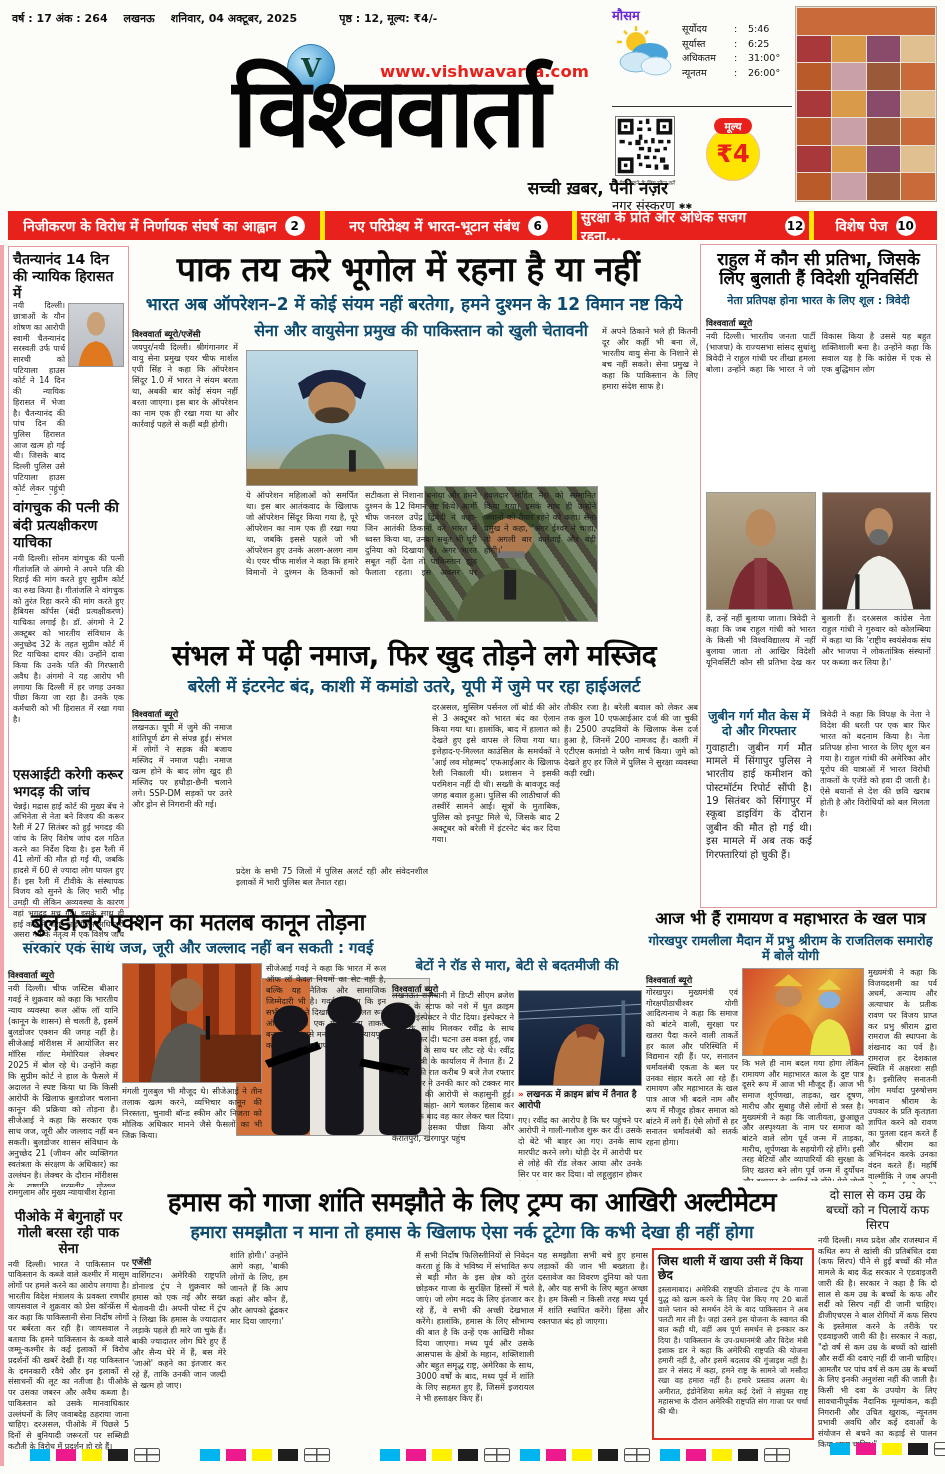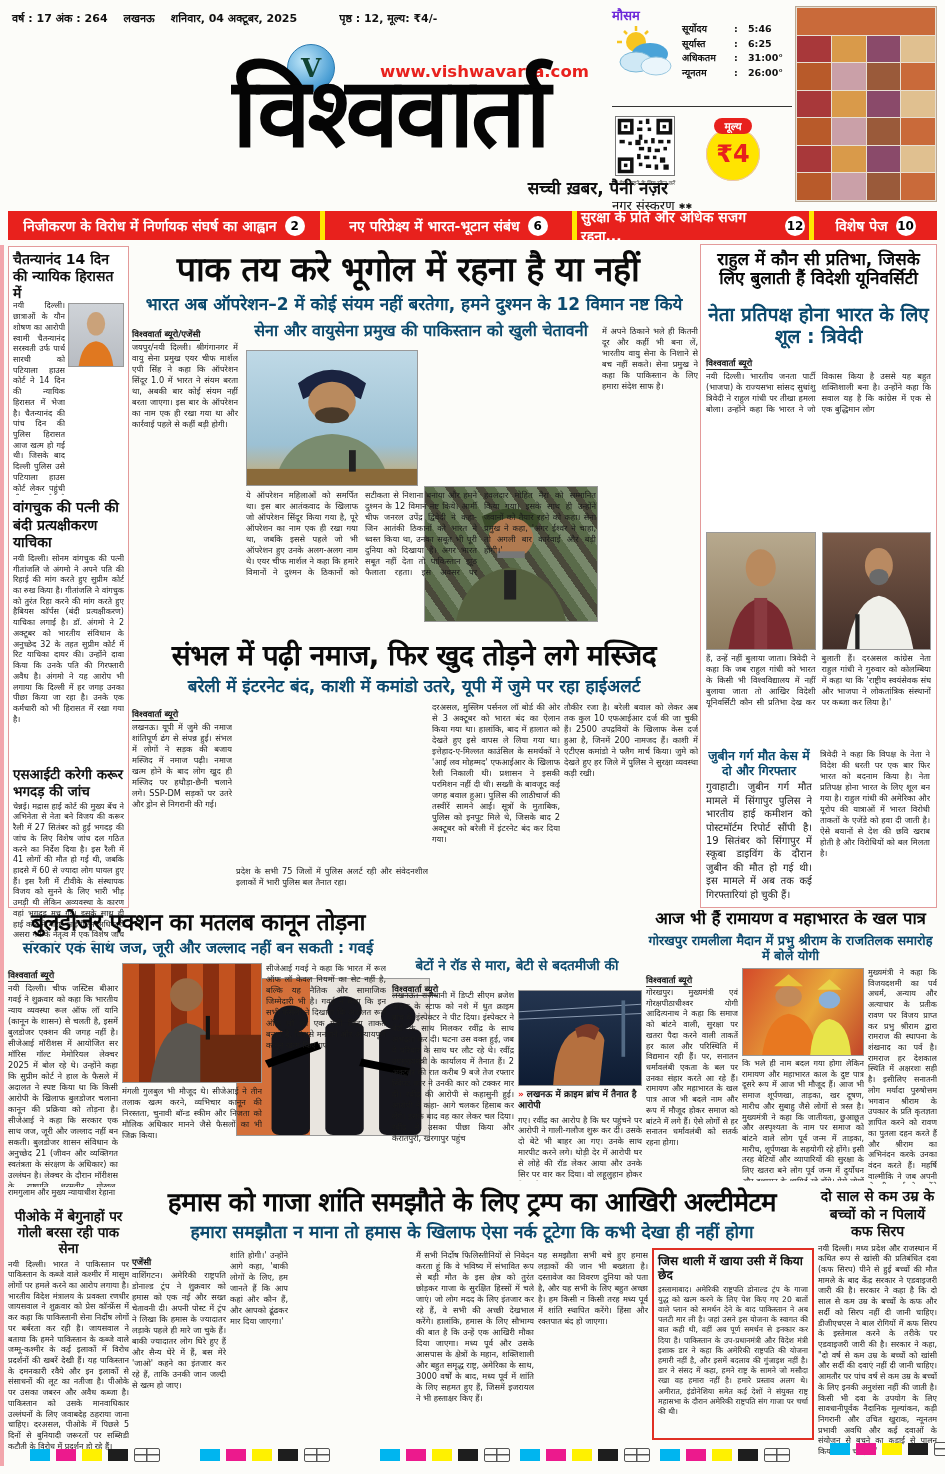--- a/index.html
+++ b/index.html
@@ -9,21 +9,21 @@
   .sh{font-weight:700;color:#0c4a6e;line-height:1.18;text-align:center}
   .bd{font-size:8.2px;line-height:1.34;text-align:justify;color:#1a1a1a;overflow:hidden}
   .by{font-weight:700;font-size:8.6px;border-bottom:1px solid #333;display:inline-block;margin-bottom:1px}
   .box{border:1.5px solid #e39a9a;background:#fff;box-sizing:border-box}
   .pic{position:relative;overflow:hidden;border:1px solid #999}
   .pic svg{position:absolute;left:0;bottom:0;width:100%;height:100%}
   .ticker{display:flex;align-items:stretch;background:#e8211d;color:#fff}
   .titem{flex:0 0 auto;display:flex;align-items:center;justify-content:center;gap:8px;font-weight:700;font-size:14px;padding:0 4px;box-sizing:border-box}
   .tsep{width:5px;background:#ffe800}
   .pnum{background:#fff;color:#000;border-radius:50%;min-width:20px;height:20px;display:flex;align-items:center;justify-content:center;font-size:12px;font-weight:700}
-  .wrow{display:flex;font-size:9.5px;font-weight:700;line-height:1.55}
+  .wrow{display:flex;font-size:9.5px;font-weight:400;line-height:1.55}
   .wlab{width:52px}.wcol{width:14px}
   .ptab{background:#e8211d;color:#fff;font-size:10.5px;font-weight:700;border-radius:9px;padding:1px 10px;position:relative;z-index:2}
   .pcircle{width:54px;height:54px;border-radius:50%;background:#ffe400;color:#e8211d;font-weight:800;display:flex;align-items:center;justify-content:center;font-size:24px;margin-top:-7px;box-shadow:0 0 0 1px #e8c0c0 inset}
   .thumb{display:grid;grid-template-columns:repeat(4,1fr);grid-auto-rows:1fr;gap:1px;background:#e8e0d4;border:1px solid #b9a894;padding:1px;box-sizing:border-box}
   .thumb div:nth-child(8n+1){background:#c96a3a}.thumb div:nth-child(8n+2){background:#a8383a}
   .thumb div:nth-child(8n+3){background:#d99a4a}.thumb div:nth-child(8n+4){background:#8a4a6a}
   .thumb div:nth-child(8n+5){background:#e0c090}.thumb div:nth-child(8n+6){background:#b85a2a}
   .thumb div:nth-child(8n+7){background:#caa0a8}.thumb div:nth-child(8n){background:#9a5a3a}
   .tbar{grid-column:1/-1;background:#8a1010}
   .cmyk{display:flex;gap:6px;align-items:center}
@@ -231,21 +231,21 @@
       <ellipse cx="50" cy="38" rx="13" ry="15" fill="#b07a50"></ellipse>
       <rect x="42" y="48" width="16" height="5" fill="#777"></rect>
       <path d="M18 100 Q24 64 50 60 Q76 64 82 100 Z" fill="#55603f"></path>
       <rect x="46" y="62" width="7" height="22" fill="#222"></rect>
     </svg>
   </div>
   <div class="ab bd cols3" style="left:246px;top:490px;width:350px;height:146px">ये ऑपरेशन महिलाओं को समर्पित था। इस बार आतंकवाद के खिलाफ जो ऑपरेशन सिंदूर किया गया है, पूरे ऑपरेशन का नाम एक ही रखा गया था, जबकि इससे पहले जो भी ऑपरेशन हुए उनके अलग-अलग नाम थे। एयर चीफ मार्शल ने कहा कि हमारे विमानों ने दुश्मन के ठिकानों को सटीकता से निशाना बनाया और हमने दुश्मन के 12 विमान नष्ट किये। आर्मी चीफ जनरल उपेंद्र द्विवेदी ने कहा- जिन आतंकी ठिकानों को भारत ने ध्वस्त किया था, उनका सबूत भी पूरी दुनिया को दिखाया है। अगर भारत सबूत नहीं देता तो पाकिस्तान झूठ फैलाता रहता। इस अवसर पर हवलदार मोहित नैरा को सम्मानित किया गया। इसके साथ ही उन्होंने जवानों को तैयार रहने को कहा। सेना प्रमुख ने कहा, 'अगर ईश्वर ने चाहा, तो अगली बार कार्रवाई और बड़ी होगी।'</div>
 
   <div class="ab box" style="left:700px;top:244px;width:237px;height:664px;padding:5px">
     <div class="hl" style="font-size:17px;letter-spacing:0">राहुल में कौन सी प्रतिभा, जिसके लिए बुलाती हैं विदेशी यूनिवर्सिटी</div>
-    <div class="sh" style="font-size:19px;margin-top:15px">नेता प्रतिपक्ष होना भारत के लिए शूल : त्रिवेदी</div>
+    <div class="sh" style="font-size:11px;margin-top:7px">नेता प्रतिपक्ष होना भारत के लिए शूल : त्रिवेदी</div>
     <div style="margin-top:3px"><span class="by">विश्ववार्ता ब्यूरो</span></div>
     <div class="bd cols2" style="height:158px">नयी दिल्ली। भारतीय जनता पार्टी (भाजपा) के राज्यसभा सांसद सुधांशु त्रिवेदी ने राहुल गांधी पर तीखा हमला बोला। उन्होंने कहा कि भारत ने जो विकास किया है उससे यह बहुत शक्तिशाली बना है। उन्होंने कहा कि सवाल यह है कि कांग्रेस में एक से एक बुद्धिमान लोग</div>
     <div style="display:flex;gap:6px;margin-top:3px">
       <div class="pic" style="width:109px;height:116px;background:linear-gradient(#b7a98e,#8d7a5e)">
         <svg viewBox="0 0 100 100" preserveAspectRatio="none">
             <ellipse cx="50" cy="30" rx="14" ry="16" fill="#b98a5e"></ellipse>
             <path d="M20 100 Q26 60 50 56 Q74 60 80 100 Z" fill="#7a2a30"></path>
             <rect x="44" y="56" width="12" height="44" fill="#8a3a40"></rect>
           </svg>
       </div>
@@ -367,21 +367,21 @@
 
   <div class="ab bd" style="left:416px;top:1250px;width:118px;height:192px">मैं सभी निर्दोष फिलिस्तीनियों से निवेदन करता हूं कि वे भविष्य में संभावित रूप से बड़ी मौत के इस क्षेत्र को तुरंत छोड़कर गाजा के सुरक्षित हिस्सों में चले जाएं। जो लोग मदद के लिए इंतजार कर रहे हैं, वे सभी की अच्छी देखभाल करेंगे। हालांकि, हमास के लिए सौभाग्य की बात है कि उन्हें एक आखिरी मौका दिया जाएगा। मध्य पूर्व और उसके आसपास के क्षेत्रों के महान, शक्तिशाली और बहुत समृद्ध राष्ट्र, अमेरिका के साथ, 3000 वर्षों के बाद, मध्य पूर्व में शांति के लिए सहमत हुए हैं, जिसमें इजरायल ने भी हस्ताक्षर किए हैं।</div>
   <div class="ab bd" style="left:538px;top:1250px;width:110px;height:192px">यह समझौता सभी बचे हुए हमास लड़ाकों की जान भी बख्शता है। दस्तावेज का विवरण दुनिया को पता है, और यह सभी के लिए बहुत अच्छा है। हम किसी न किसी तरह मध्य पूर्व में शांति स्थापित करेंगे। हिंसा और रक्तपात बंद हो जाएगा।</div>
 
   <div class="ab" style="left:652px;top:1248px;width:162px;height:192px;border:2px solid #e03024;padding:4px;box-sizing:border-box">
     <div style="font-size:12px;font-weight:800;line-height:1.2">जिस थाली में खाया उसी में किया छेद</div>
     <div class="bd" style="font-size:7.6px;height:158px;margin-top:2px">इस्लामाबाद। अमेरिकी राष्ट्रपति डोनाल्ड ट्रंप के गाजा युद्ध को खत्म करने के लिए पेश किए गए 20 बातों वाले प्लान को समर्थन देने के बाद पाकिस्तान ने अब पलटी मार ली है। जहां उसने इस योजना के स्वागत की बात कही थी, वहीं अब पूर्ण समर्थन से इनकार कर दिया है। पाकिस्तान के उप-प्रधानमंत्री और विदेश मंत्री इशाक डार ने कहा कि अमेरिकी राष्ट्रपति की योजना हमारी नहीं है, और इसमें बदलाव की गुंजाइश नहीं है। डार ने संसद में कहा, हमने राष्ट्र के सामने जो मसौदा रखा वह हमारा नहीं है। हमारे प्रस्ताव अलग थे। अमीरात, इंडोनेशिया समेत कई देशों ने संयुक्त राष्ट्र महासभा के दौरान अमेरिकी राष्ट्रपति संग गाजा पर चर्चा की थी।</div>
   </div>
 
   <div class="ab" style="left:818px;top:1188px;width:119px;height:250px">
-    <div style="font-size:14px;font-weight:700;line-height:1.25;text-align:center">दो साल से कम उम्र के बच्चों को न पिलायें कफ सिरप</div>
+    <div style="font-size:12px;font-weight:400;line-height:1.25;text-align:center">दो साल से कम उम्र के बच्चों को न पिलायें कफ सिरप</div>
     <div class="bd" style="font-size:8px;height:212px;margin-top:3px">नयी दिल्ली। मध्य प्रदेश और राजस्थान में कथित रूप से खांसी की प्रतिबंधित दवा (कफ सिरप) पीने से हुई बच्चों की मौत मामले के बाद केंद्र सरकार ने एडवाइजरी जारी की है। सरकार ने कहा है कि दो साल से कम उम्र के बच्चों के कफ और सर्दी को सिरप नहीं दी जानी चाहिए। डीजीएचएस ने बाल रोगियों में कफ सिरप के इस्तेमाल करने के तरीके पर एडवाइजरी जारी की है। सरकार ने कहा, "दो वर्ष से कम उम्र के बच्चों को खांसी और सर्दी की दवाएं नहीं दी जानी चाहिए। आमतौर पर पांच वर्ष से कम उम्र के बच्चों के लिए इनकी अनुशंसा नहीं की जाती है। किसी भी दवा के उपयोग के लिए सावधानीपूर्वक नैदानिक मूल्यांकन, कड़ी निगरानी और उचित खुराक, न्यूनतम प्रभावी अवधि और कई दवाओं के संयोजन से बचने का कड़ाई से पालन किया जाना चाहिए।"</div>
   </div>
 
   <div class="ab cmyk" style="left:30px;top:1448px">
     <div class="sq" style="background:#00b5ef"></div>
       <div class="sq" style="background:#ec1a8d"></div>
       <div class="sq" style="background:#fff100"></div>
       <div class="sq" style="background:#1e1e1e"></div>
       <div class="reg"></div>
   </div>

